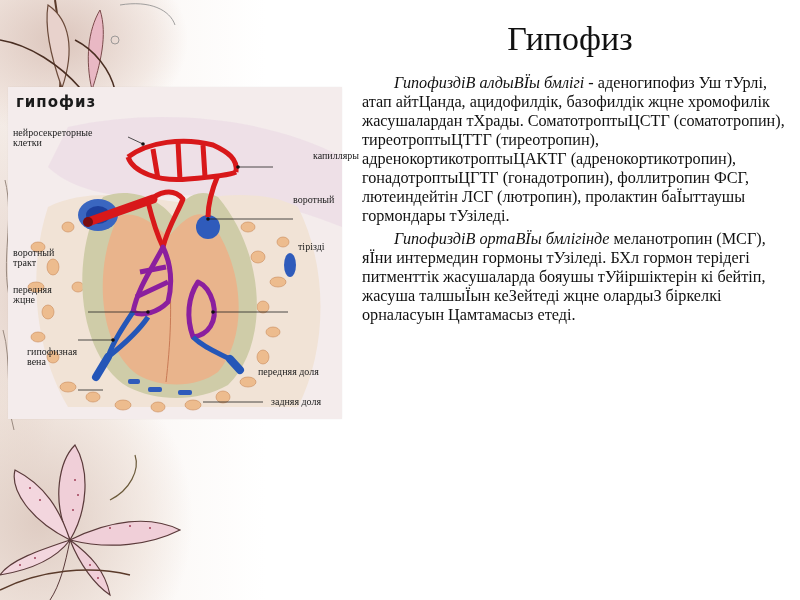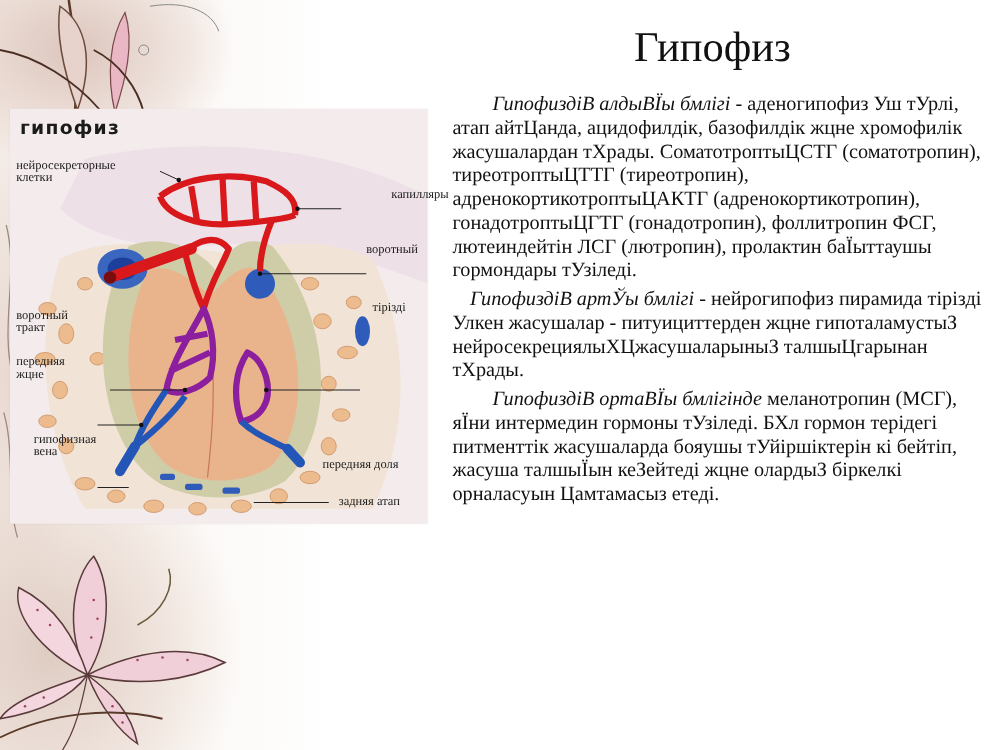--- a/index.html
+++ b/index.html
@@ -193,22 +193,21 @@
   <div class="lbl" style="left:268px; top:64px;margin-left:37px;">капилляры</div>
   <div class="lbl" style="left:285px; top:108px;">воротный</div>
   <div class="lbl" style="left:5px; top:161px;">воротный
 тракт</div>
   <div class="lbl" style="left:290px; top:155px;">тірізді</div>
   <div class="lbl" style="left:5px; top:198px;">передняя
 жцне</div>
   <div class="lbl" style="left:5px; top:260px;margin-left:14px;">гипофизная
 вена</div>
   <div class="lbl" style="left:250px; top:280px;">передняя доля</div>
-  <div class="lbl" style="left:263px; top:310px;">задняя атап</div>
+  <div class="lbl" style="left:263px; top:310px;">задняя доля</div>
 </div>
 
 <div class="title">Гипофиз</div>
 
 <div class="body-text">
   <p><i>ГипофиздіВ алдыВЇы бмлігі</i><span> - аденогипофиз Уш тУрлі, атап айтЦанда, ацидофилдік, базофилдік жцне хромофилік жасушалардан тХрады. СоматотроптыЦСТГ (соматотропин), тиреотроптыЦТТГ (тиреотропин), адренокортикотроптыЦАКТГ (адренокортикотропин), гонадотроптыЦГТГ (гонадотропин), фоллитропин ФСГ, лютеиндейтін ЛСГ (лютропин), пролактин баЇыттаушы гормондары тУзіледі.</span></p>
-  <p class="p2"><i>ГипофиздіВ артЎы бмлігі</i><span> - нейрогипофиз пирамида тірізді Улкен жасушалар - питуициттерден жцне гипоталамустыЗ нейросекрециялыХЦжасушаларыныЗ талшыЦгарынан тХрады.</span></p>
   <p><i>ГипофиздіВ ортаВЇы бмлігінде</i><span> меланотропин (МСГ), яЇни интермедин гормоны тУзіледі. БХл гормон терідегі питменттік жасушаларда бояушы тУйіршіктерін кі бейтіп, жасуша талшыЇын кеЗейтеді жцне олардыЗ біркелкі орналасуын Цамтамасыз етеді.</span></p>
 </div>
 
 </body></html>

